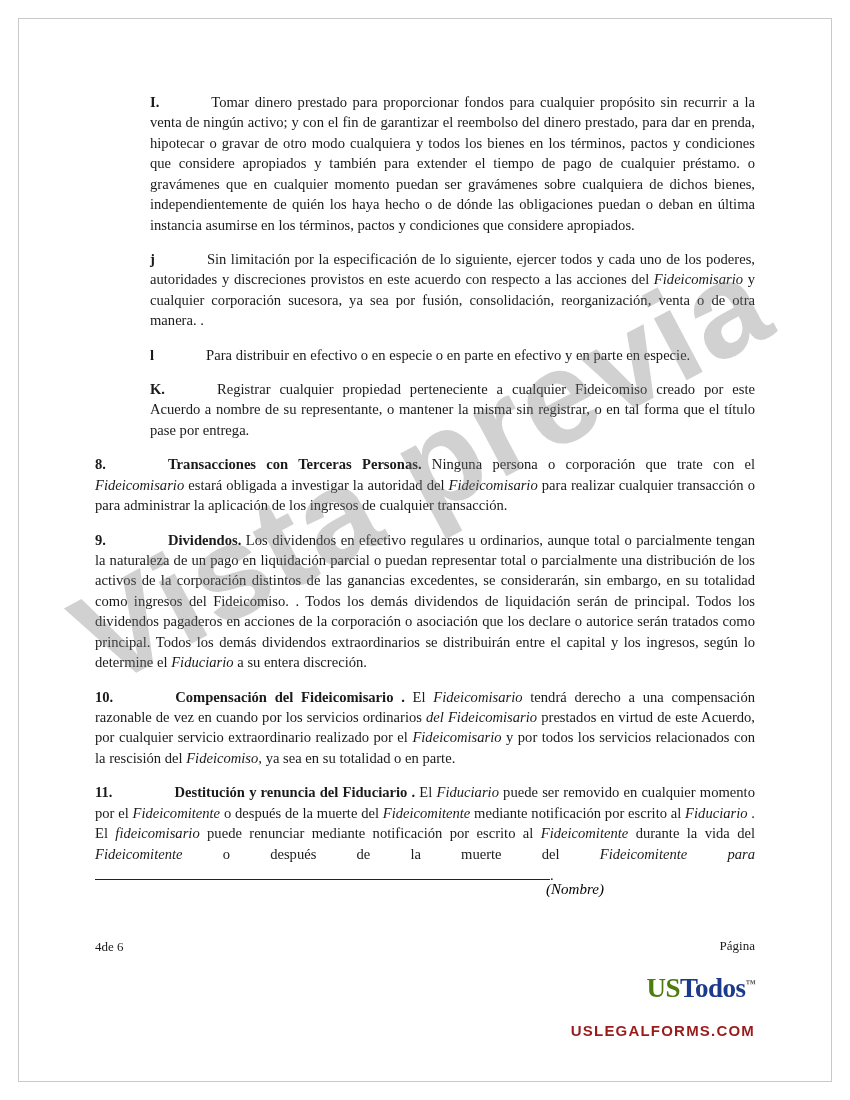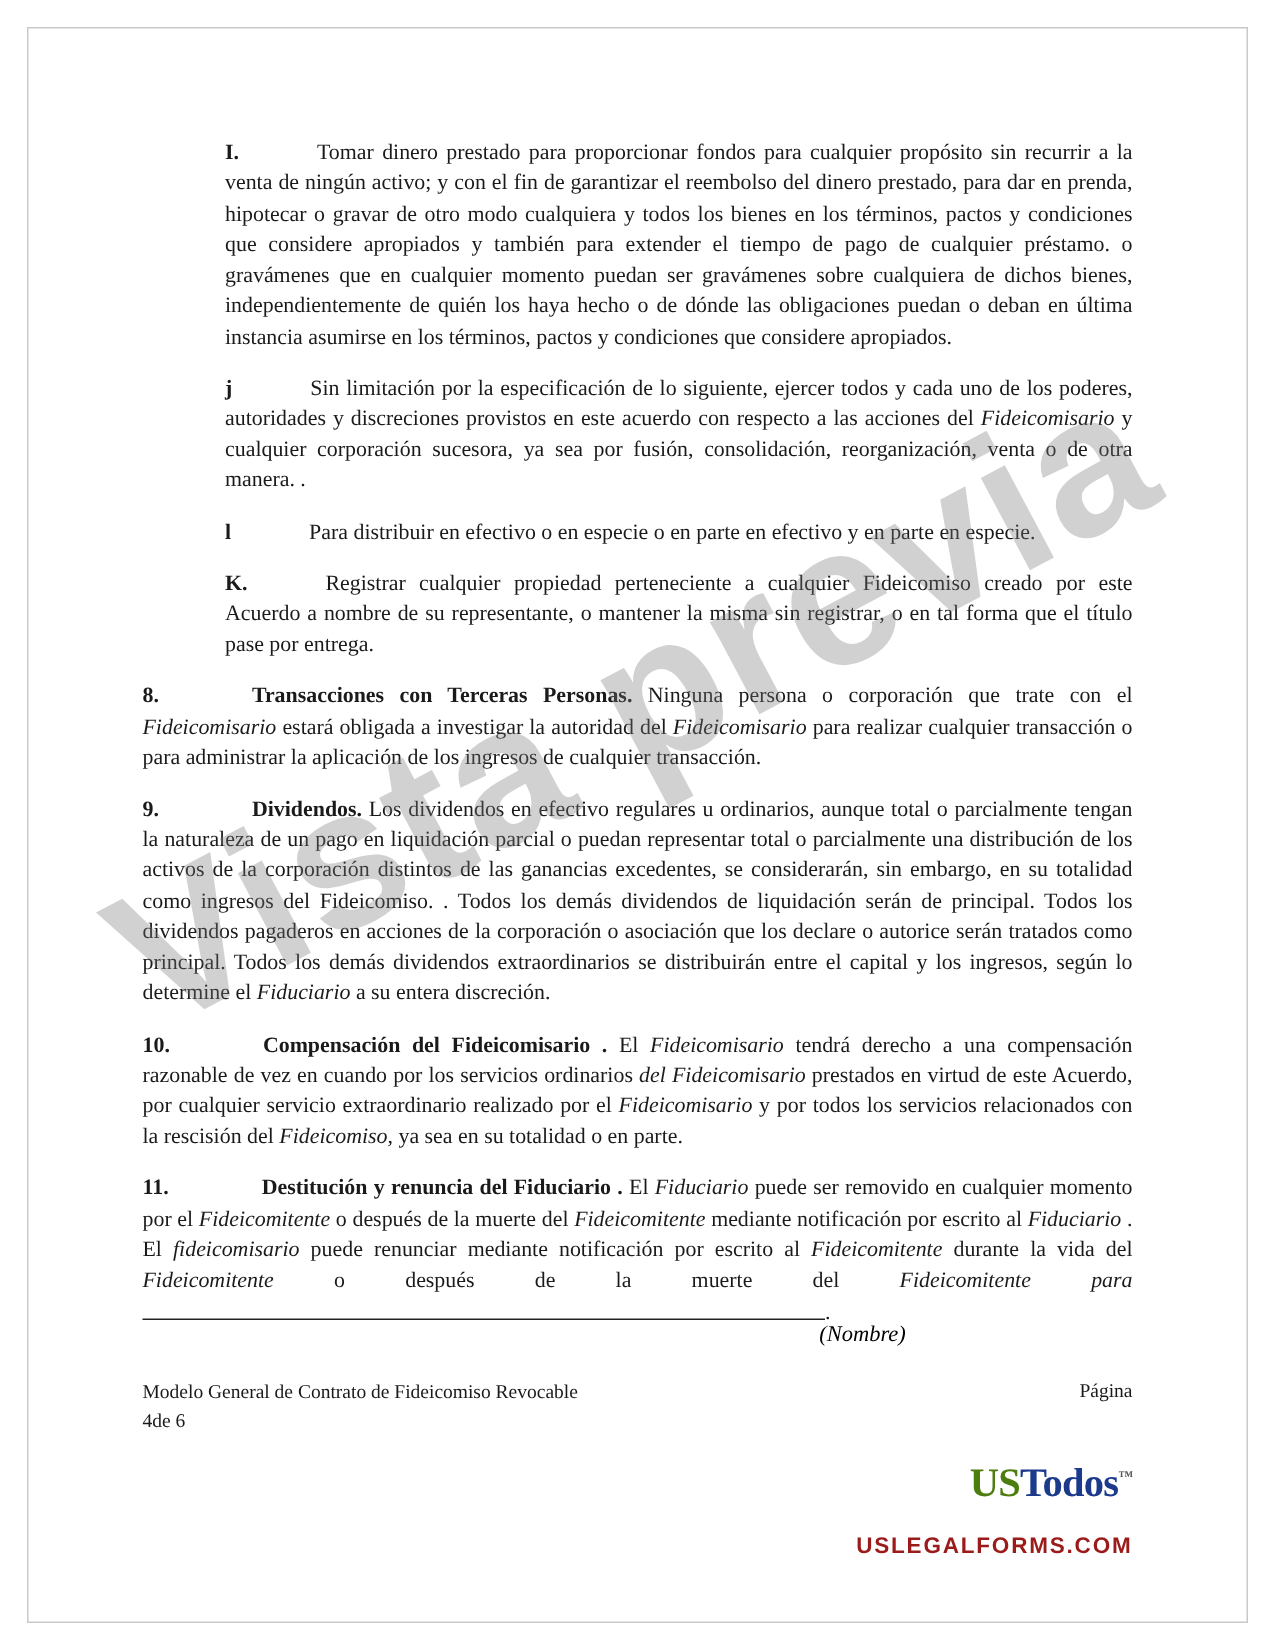--- a/index.html
+++ b/index.html
@@ -188,21 +188,20 @@
 
   </div>
 
   <div class="watermark">
     <span>Vista previa</span>
   </div>
 
   <div class="footer">
     <div class="footer-row">
       <div class="footer-left">
-        <div>Modelo General de Contrato de Fideicomiso Revocable</div>
         <div>4de 6</div>
       </div>
       <div class="footer-right">
         <div>Página</div>
       </div>
     </div>
     <div class="logo-wrap">
       <div class="logo-main">
         <span class="logo-us">US</span><span>Todos</span><span class="logo-tm">™</span>
       </div>

